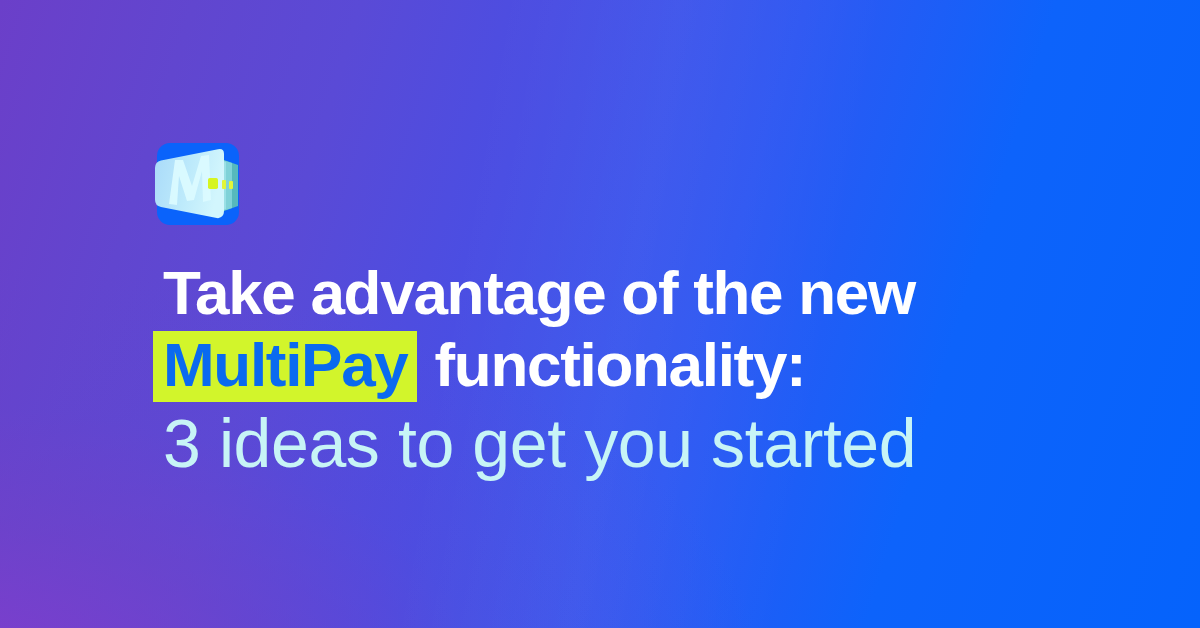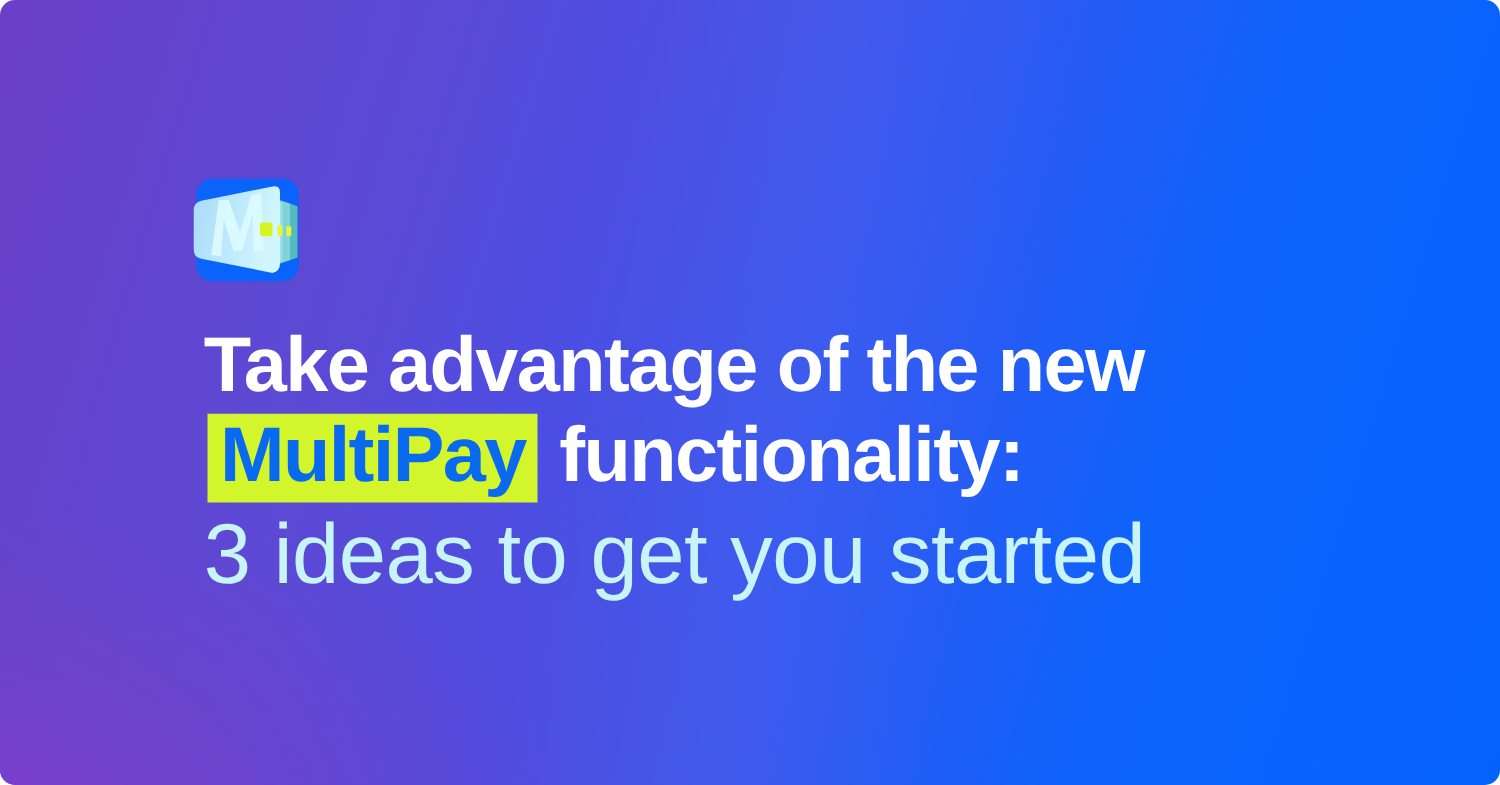--- a/index.html
+++ b/index.html
@@ -23,21 +23,20 @@
     
     background:
       linear-gradient(107deg,
         #6b3fc9 0%,
         #6146cf 14%,
         #5a4ad6 26%,
         #4a4ee3 40%,
         #2f58f2 58%,
         #0d63fb 76%,
         #0563fc 100%);
-    border-radius: 12px;
   }
 
   
   .banner::before {
     content: "";
     position: absolute;
     inset: 0;
     background:
       radial-gradient(120% 115% at -6% 108%,
         rgba(131, 60, 205, 0.92) 0%,
@@ -101,21 +100,20 @@
     font-family: "Liberation Sans", sans-serif;
     font-weight: 700;
     font-size: 62px;
     line-height: 70px;
     letter-spacing: -1.3px;
     color: #ffffff;
   }
 
   .line-2 {
     margin-top: 2px;
-    margin-left: 13px;
   }
 
   .hl {
     display: inline-block;
     background: #d2f52b;
     color: #0a6aef;
     padding: 3px 9px 6px 10px;
     margin-left: -10px;
     margin-right: 2px;
     line-height: 62px;

